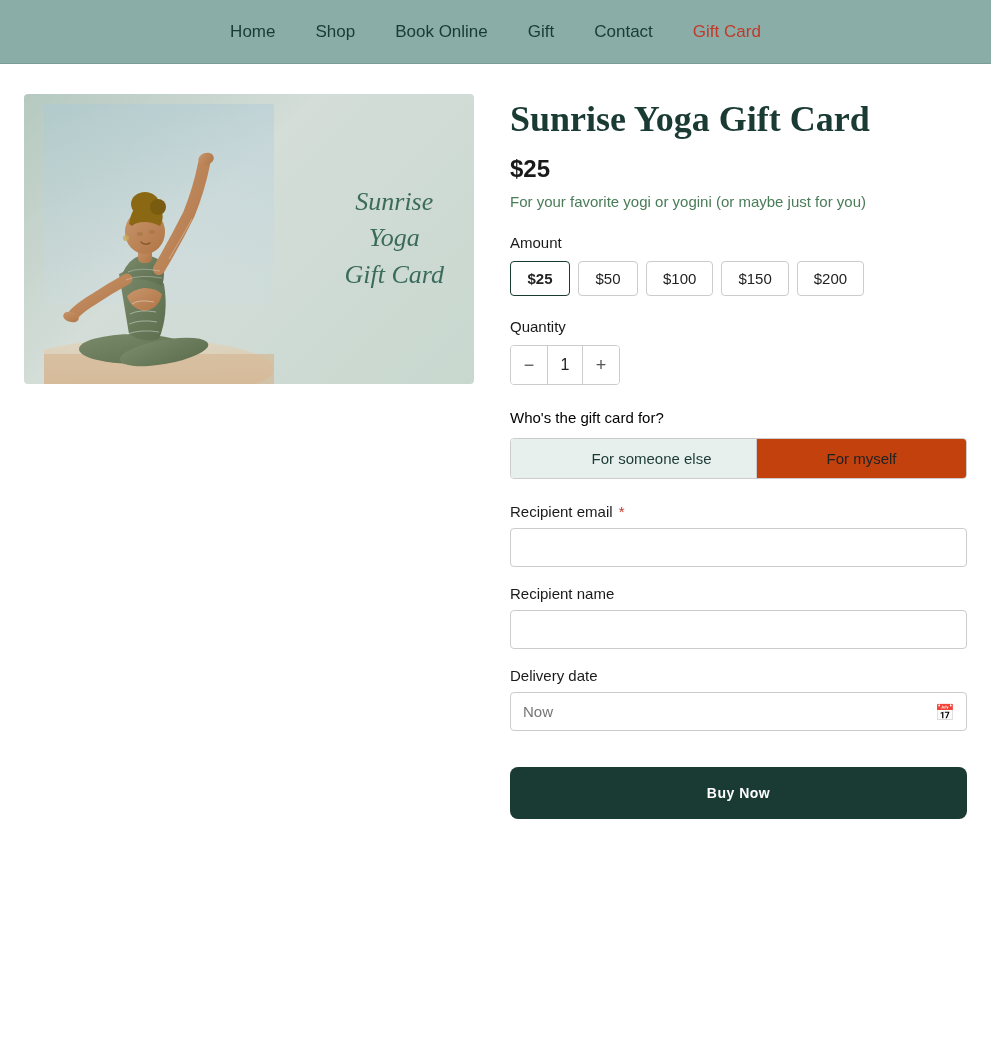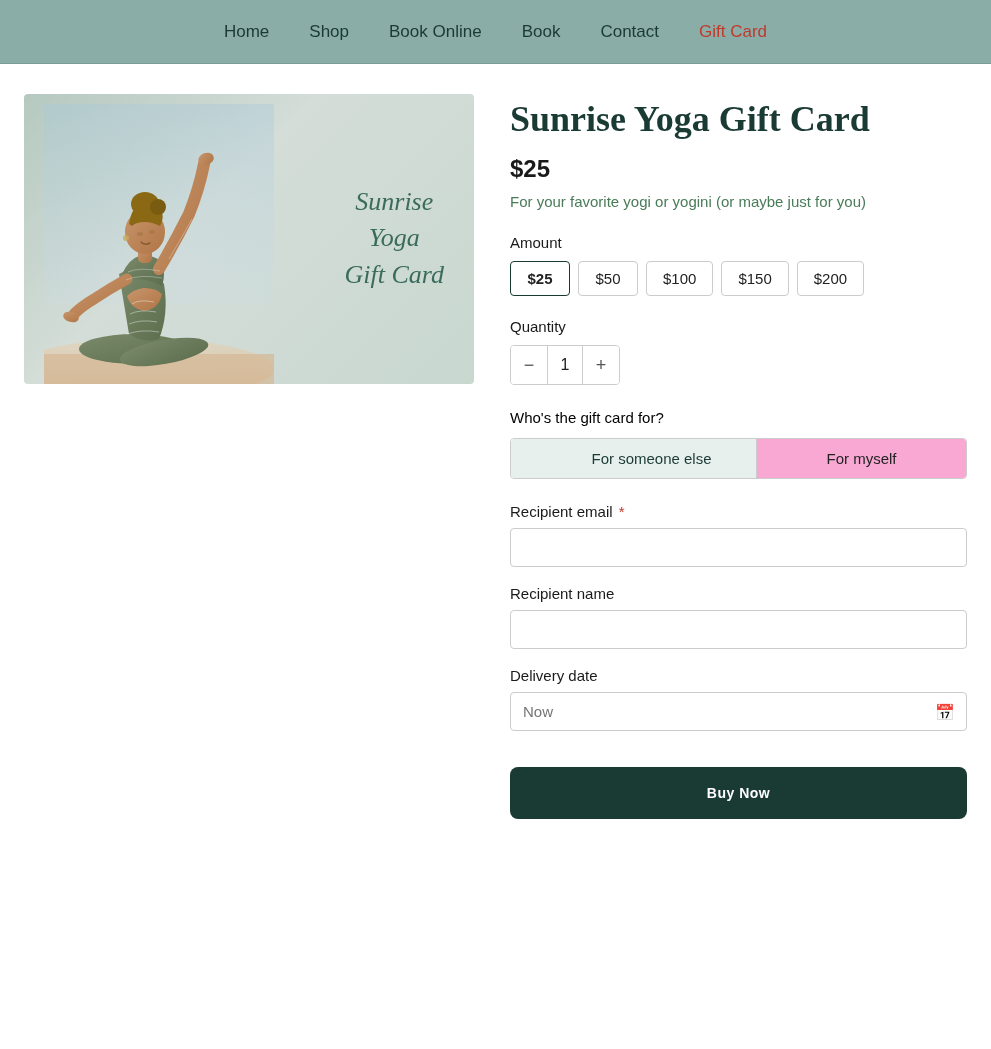--- a/index.html
+++ b/index.html
@@ -187,21 +187,21 @@
       overflow: hidden;
     }
     .toggle-btn {
       flex: 1;
       padding: 11px 0;
       text-align: center;
       font-size: 15px;
       font-family: 'Arial', sans-serif;
       cursor: pointer;
       border: none;
-      background: #f9a8d4;
+      background: #c2410c;
       color: #222;
     }
     .toggle-btn.active {
       background: #e8f0ee;
       color: #1a3a34;
       font-weight: 500;
       padding-left: 36px;
     }
     .toggle-btn:first-child {
       border-right: 1.5px solid #ccc;
@@ -275,21 +275,21 @@
       letter-spacing: 0.5px;
     }
   </style>
 </head>
 <body>
 
 <nav>
   <a href="#">Home</a>
   <a href="#">Shop</a>
   <a href="#">Book Online</a>
-  <a href="#">Book</a>
+  <a href="#">Gift</a>
   <a href="#">Contact</a>
   <a href="#" class="active">Gift Card</a>
 </nav>
 
 <div class="page-content">
 
   <div class="product-image-container">
     <div class="gift-card-image">
 
       <svg class="yoga-figure" viewBox="0 0 230 280" xmlns="http://www.w3.org/2000/svg">

